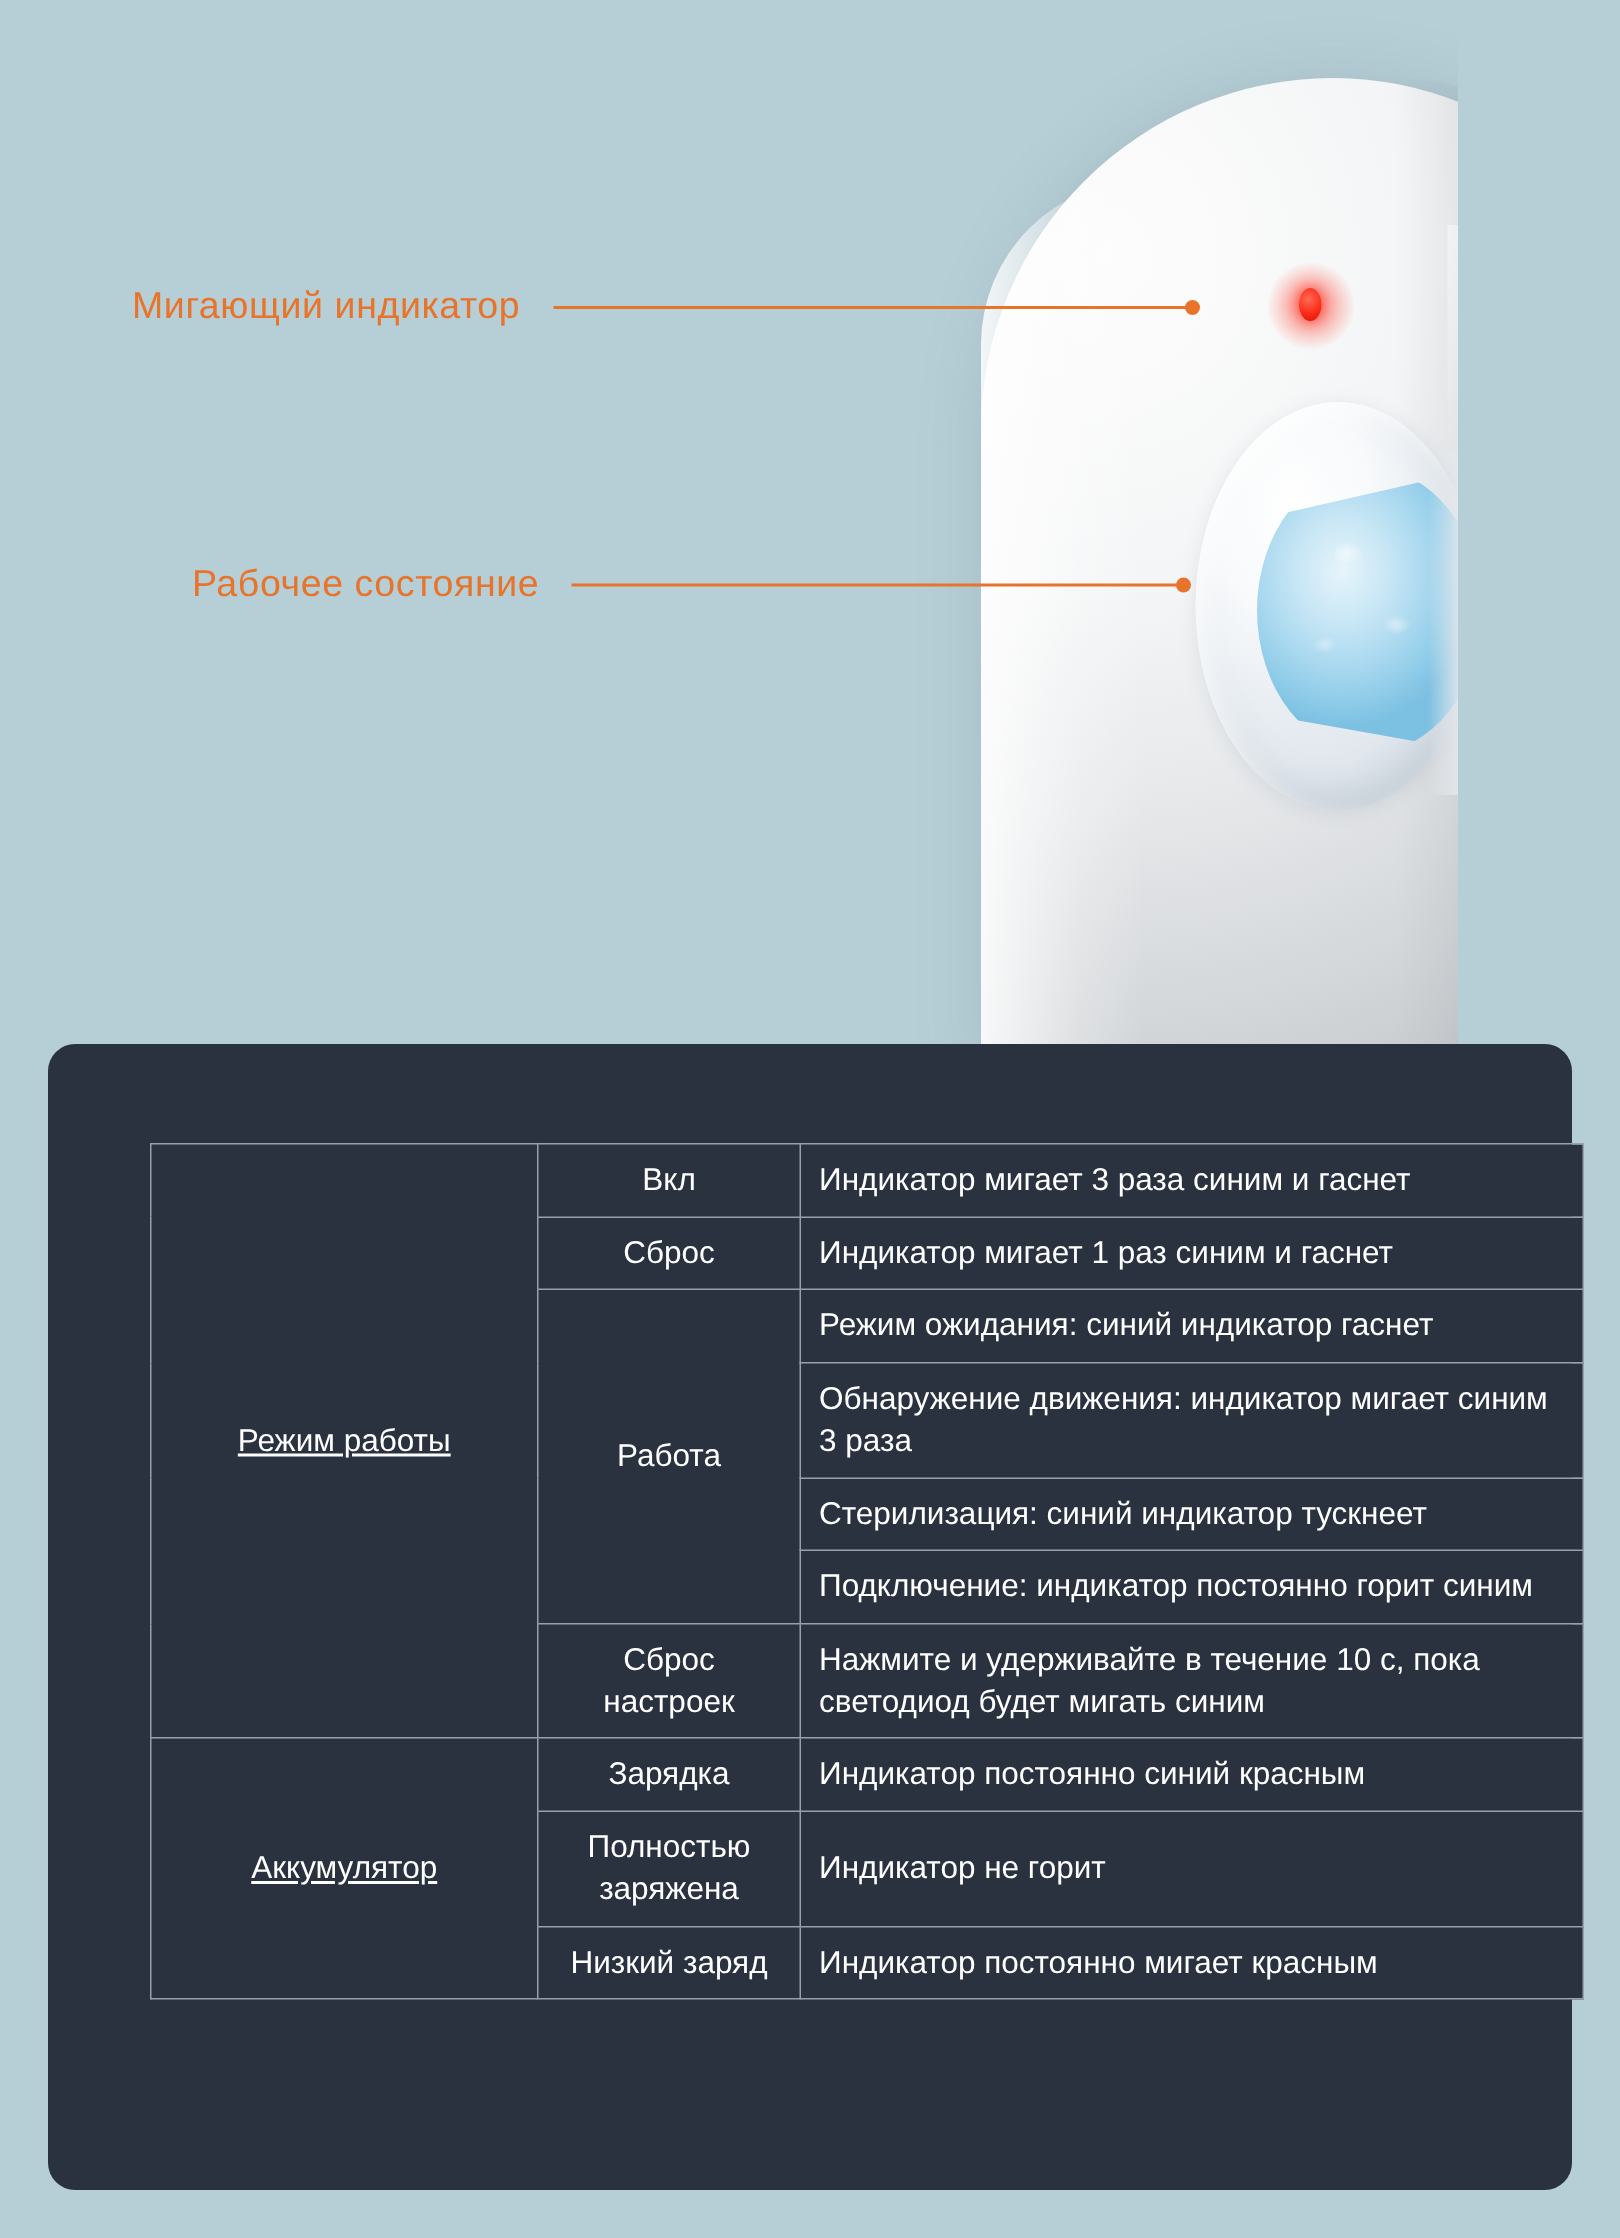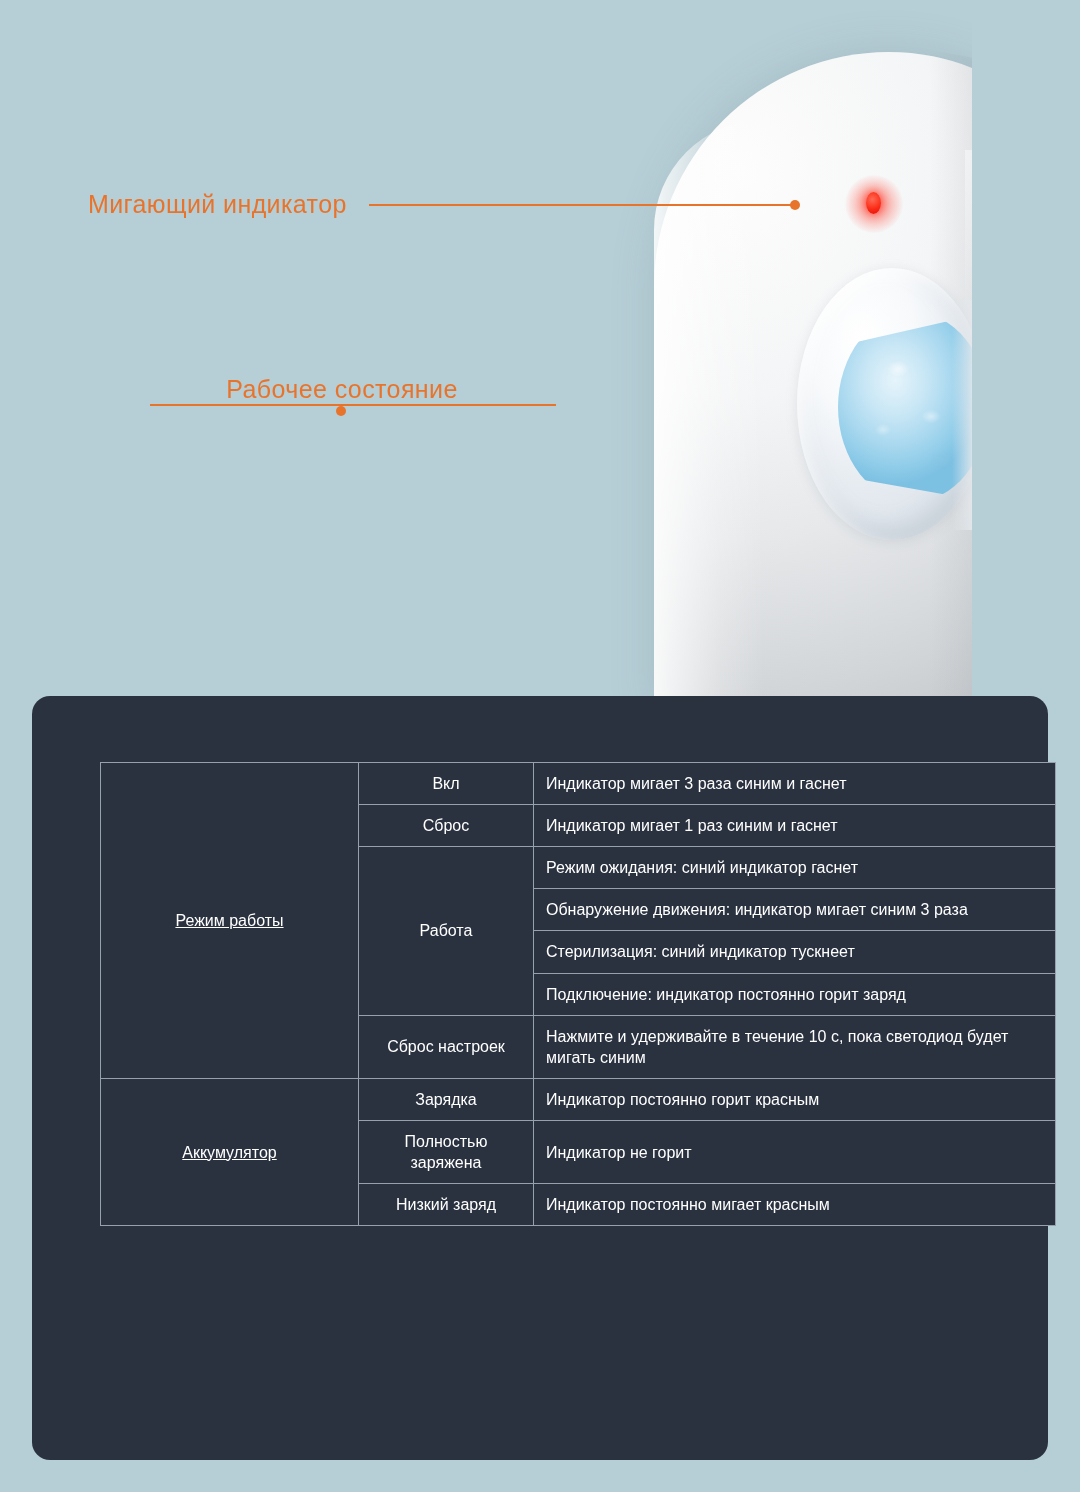--- a/index.html
+++ b/index.html
@@ -102,39 +102,39 @@
   }
   .callout-line{
     height:2px;background:#e8742c;margin-left:22px;
   }
   .callout-dot{
     width:10px;height:10px;border-radius:50%;background:#e8742c;
     margin-left:-3px;flex:0 0 auto;
   }
   #callout-blink{ left:88px; top:190px; }
   #callout-blink .callout-line{ width:424px; }
-  #callout-state{ left:128px; top:375px;flex-direction:column; }
+  #callout-state{ left:128px; top:375px; }
   #callout-state .callout-line{ width:406px; }
 
   
   #spec-panel{
     position:absolute;left:32px;top:696px;width:1016px;height:764px;
     background:#2a3240;border-radius:18px;
   }
 
   #spec-table{
     position:absolute;left:68px;top:66px;
     width:880px;
     border-collapse:collapse;
     table-layout:fixed;
   }
   #spec-table td{
     border:1px solid #97a0ad;
     color:#ffffff;
-    font-size:16px;
+    font-size:21px;
     line-height:1.32;
     padding:10px 12px;
     vertical-align:middle;
     background:#2a3240;
   }
   td.col-group{ width:233px; text-align:center; font-size:22px;text-decoration:underline; }
   td.col-state{ width:150px; text-align:center; font-size:22px; }
   td.col-desc { width:497px; text-align:left; padding-left:16px;margin-top:40px; }
 </style>
 </head>
@@ -183,31 +183,31 @@
         <td class="col-state" rowspan="4">Работа</td>
         <td class="col-desc">Режим ожидания: синий индикатор гаснет</td>
       </tr>
       <tr>
         <td class="col-desc">Обнаружение движения: индикатор мигает синим 3 раза</td>
       </tr>
       <tr>
         <td class="col-desc">Стерилизация: синий индикатор тускнеет</td>
       </tr>
       <tr>
-        <td class="col-desc">Подключение: индикатор постоянно горит заряд</td>
+        <td class="col-desc">Подключение: индикатор постоянно горит синим</td>
       </tr>
       <tr>
         <td class="col-state">Сброс настроек</td>
         <td class="col-desc">Нажмите и удерживайте в течение 10 с, пока светодиод будет мигать синим</td>
       </tr>
 
       <tr>
         <td class="col-group" rowspan="3">Аккумулятор</td>
         <td class="col-state">Зарядка</td>
-        <td class="col-desc">Индикатор постоянно горит красным</td>
+        <td class="col-desc">Индикатор постоянно синий красным</td>
       </tr>
       <tr>
         <td class="col-state">Полностью заряжена</td>
         <td class="col-desc">Индикатор не горит</td>
       </tr>
       <tr>
         <td class="col-state">Низкий заряд</td>
         <td class="col-desc">Индикатор постоянно мигает красным</td>
       </tr>
     </tbody>

